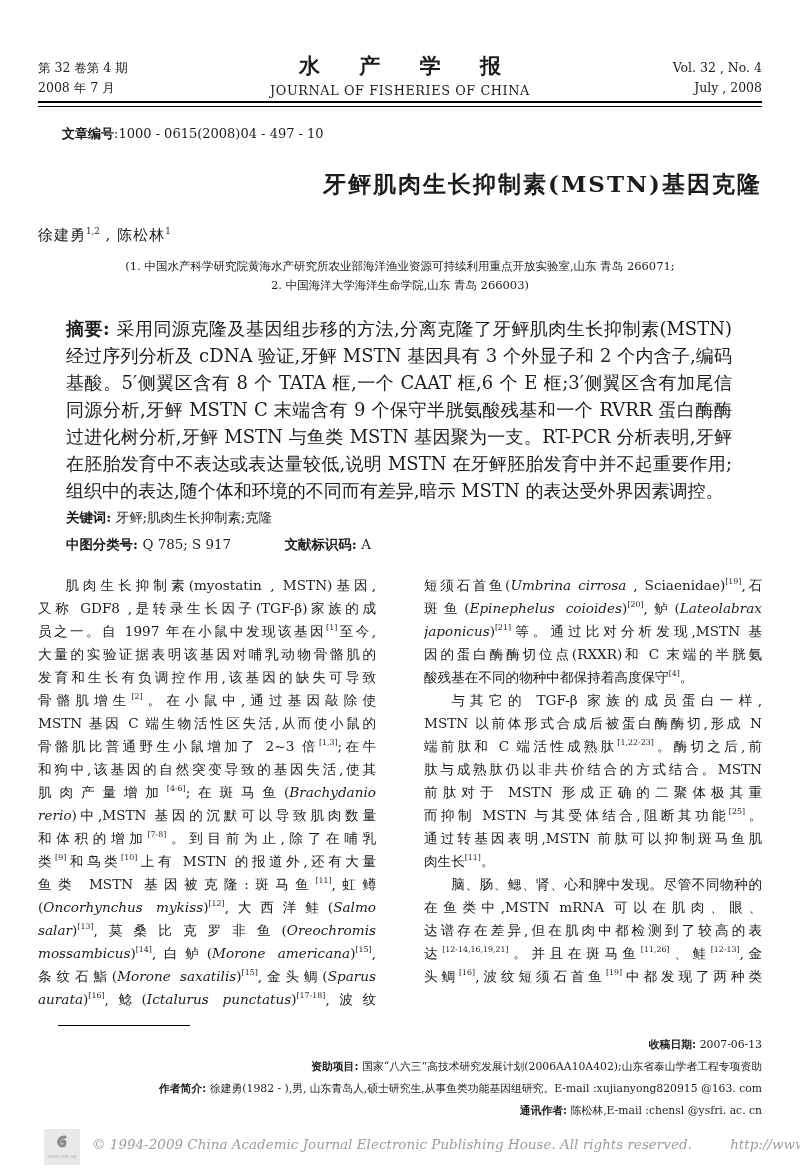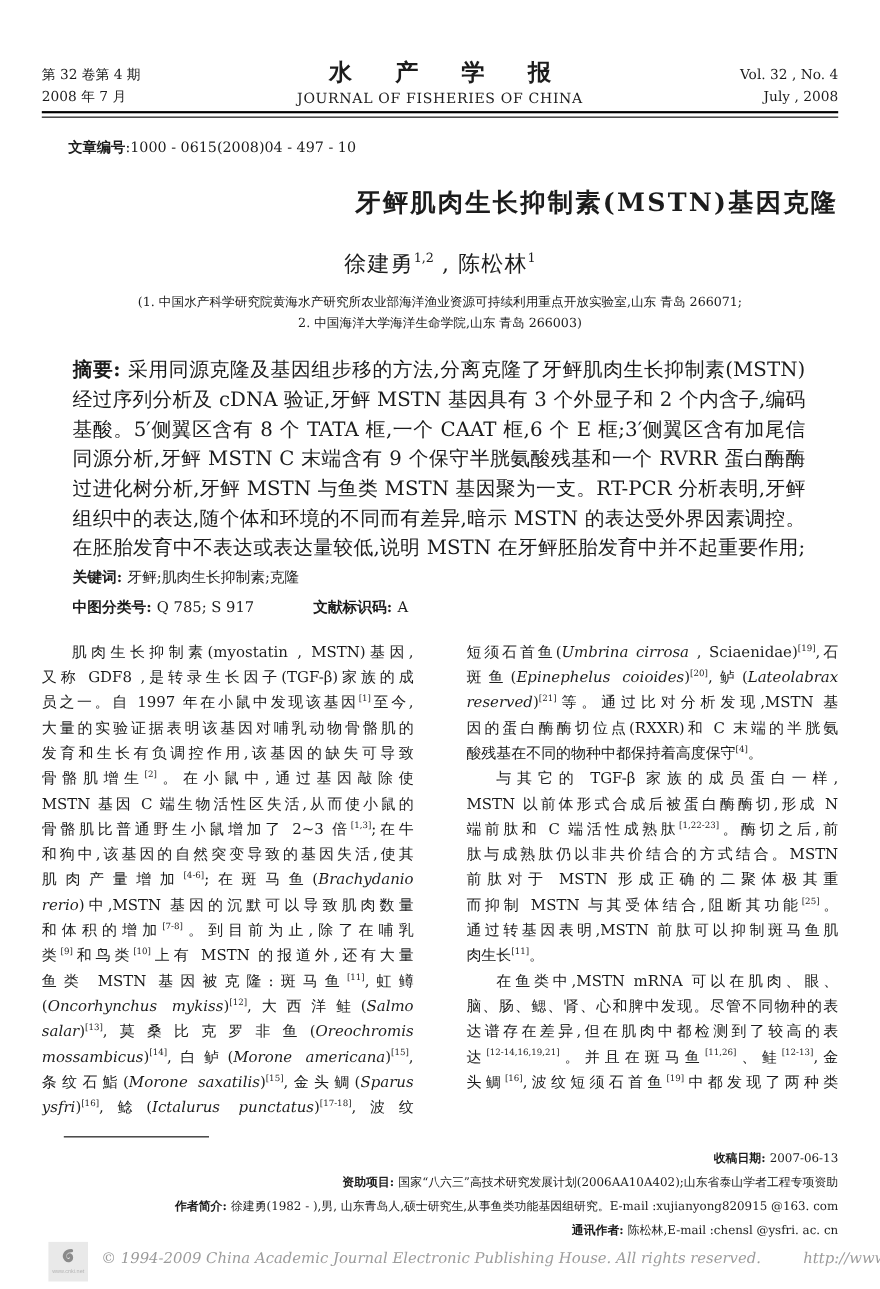--- a/index.html
+++ b/index.html
@@ -12,21 +12,21 @@
   .hdr{display:flex;justify-content:space-between;align-items:flex-end;padding-top:52px;}
   .hdr-left,.hdr-right{font-size:12.5px;line-height:20px;width:160px;}
   .hdr-right{text-align:right;}
   .hdr-center{text-align:center;flex:1;}
   .jtitle-cn{font-size:21px;font-weight:bold;letter-spacing:16px;padding-left:16px;}
   .jtitle-en{font-size:12.8px;letter-spacing:0.6px;margin-top:3px;}
   .rule{margin-top:3px;border-top:2.5px solid #000;border-bottom:1.2px solid #000;height:3px;}
   
   .article-id{margin:18px 0 0 24px;font-size:13px;}
   .title{text-align:right;font-size:23px;font-weight:bold;letter-spacing:2px;margin-top:26px;}
-  .authors{text-align:center;font-size:20px;margin-top:26px;letter-spacing:1px;}
+  .authors{font-size:15px;margin-top:26px;letter-spacing:1px;}
   .affil{text-align:center;font-size:11.5px;line-height:19px;margin-top:12px;}
   
   .abstract{margin:20px 30px 0 28px;font-size:18px;line-height:27px;}
   .abs-line{text-align:justify;text-align-last:justify;height:27px;overflow:hidden;}
   .abs-line:last-child{text-align-last:left;}
   .kw-line,.clc-line{font-size:13.4px;line-height:27px;margin:0 30px 0 28px;}
   
   .body-cols{display:flex;justify-content:space-between;margin-top:16px;font-size:13.6px;gap:34px;}
   .col{width:338px;}
   .bline{text-align:justify;text-align-last:justify;line-height:23px;height:23px;overflow:hidden;}
@@ -77,22 +77,22 @@
     <div>(1. 中国水产科学研究院黄海水产研究所农业部海洋渔业资源可持续利用重点开放实验室,山东 青岛  266071;</div>
     <div>2. 中国海洋大学海洋生命学院,山东 青岛  266003)</div>
   </div>
 
   <div class="abstract">
       <div class="abs-line"><b>摘要: </b>采用同源克隆及基因组步移的方法,分离克隆了牙鲆肌肉生长抑制素(MSTN)基因。</div>
       <div class="abs-line">经过序列分析及 cDNA 验证,牙鲆 MSTN 基因具有 3 个外显子和 2 个内含子,编码 377 个氨</div>
       <div class="abs-line">基酸。5′侧翼区含有 8 个 TATA 框,一个 CAAT 框,6 个 E 框;3′侧翼区含有加尾信号。通过</div>
       <div class="abs-line">同源分析,牙鲆 MSTN C 末端含有 9 个保守半胱氨酸残基和一个 RVRR 蛋白酶酶切位点;通</div>
       <div class="abs-line">过进化树分析,牙鲆 MSTN 与鱼类 MSTN 基因聚为一支。RT-PCR 分析表明,牙鲆 MSTN</div>
+      <div class="abs-line">在胚胎发育中不表达或表达量较低,说明 MSTN 在牙鲆胚胎发育中并不起重要作用;其在各</div>
       <div class="abs-line">组织中的表达,随个体和环境的不同而有差异,暗示 MSTN 的表达受外界因素调控。</div>
-      <div class="abs-line">在胚胎发育中不表达或表达量较低,说明 MSTN 在牙鲆胚胎发育中并不起重要作用;其在各</div>
     </div>
   <div class="kw-line"><b>关键词: </b>牙鲆;肌肉生长抑制素;克隆</div>
   <div class="clc-line"><b>中图分类号: </b>Q 785; S 917　　　　<b>文献标识码: </b>A</div>
 
   <div class="body-cols">
     <div class="col">
         <div class="para indent">
           <div class="bline">肌肉生长抑制素(myostatin , MSTN)基因,</div>
           <div class="bline">又称 GDF8 ,是转录生长因子(TGF-β)家族的成</div>
           <div class="bline">员之一。自 1997 年在小鼠中发现该基因<sup>[1]</sup>至今,</div>
@@ -104,44 +104,44 @@
           <div class="bline">和狗中,该基因的自然突变导致的基因失活,使其</div>
           <div class="bline">肌肉产量增加<sup>[4-6]</sup>;在斑马鱼(<em>Brachydanio</em></div>
           <div class="bline"><em>rerio</em>)中,MSTN 基因的沉默可以导致肌肉数量</div>
           <div class="bline">和体积的增加<sup>[7-8]</sup>。到目前为止,除了在哺乳</div>
           <div class="bline">类<sup>[9]</sup>和鸟类<sup>[10]</sup>上有 MSTN 的报道外,还有大量</div>
           <div class="bline">鱼类 MSTN 基因被克隆:斑马鱼<sup>[11]</sup>,虹鳟</div>
           <div class="bline">(<em>Oncorhynchus mykiss</em>)<sup>[12]</sup>,大西洋鲑(<em>Salmo</em></div>
           <div class="bline"><em>salar</em>)<sup>[13]</sup>,莫桑比克罗非鱼(<em>Oreochromis</em></div>
           <div class="bline"><em>mossambicus</em>)<sup>[14]</sup>,白鲈(<em>Morone americana</em>)<sup>[15]</sup>,</div>
           <div class="bline">条纹石鮨(<em>Morone saxatilis</em>)<sup>[15]</sup>,金头鲷(<em>Sparus</em></div>
-          <div class="bline"><em>ysfri</em>)<sup>[16]</sup>,鲶(<em>Ictalurus punctatus</em>)<sup>[17-18]</sup>,波纹</div>
+          <div class="bline"><em>aurata</em>)<sup>[16]</sup>,鲶(<em>Ictalurus punctatus</em>)<sup>[17-18]</sup>,波纹</div>
         </div>
       </div>
     <div class="col">
         <div class="para end">
           <div class="bline">短须石首鱼(<em>Umbrina cirrosa</em> , Sciaenidae)<sup>[19]</sup>,石</div>
           <div class="bline">斑鱼(<em>Epinephelus coioides</em>)<sup>[20]</sup>,鲈(<em>Lateolabrax</em></div>
-          <div class="bline"><em>reserved</em>)<sup>[21]</sup>等。通过比对分析发现,MSTN 基</div>
+          <div class="bline"><em>japonicus</em>)<sup>[21]</sup>等。通过比对分析发现,MSTN 基</div>
           <div class="bline">因的蛋白酶酶切位点(RXXR)和 C 末端的半胱氨</div>
           <div class="bline">酸残基在不同的物种中都保持着高度保守<sup>[4]</sup>。</div>
         </div>
         <div class="para indent end">
           <div class="bline">与其它的 TGF-β 家族的成员蛋白一样,</div>
           <div class="bline">MSTN 以前体形式合成后被蛋白酶酶切,形成 N</div>
           <div class="bline">端前肽和 C 端活性成熟肽<sup>[1,22-23]</sup>。酶切之后,前</div>
           <div class="bline">肽与成熟肽仍以非共价结合的方式结合。MSTN</div>
           <div class="bline">前肽对于 MSTN 形成正确的二聚体极其重</div>
           <div class="bline">而抑制 MSTN 与其受体结合,阻断其功能<sup>[25]</sup>。</div>
           <div class="bline">通过转基因表明,MSTN 前肽可以抑制斑马鱼肌</div>
           <div class="bline">肉生长<sup>[11]</sup>。</div>
         </div>
         <div class="para indent">
+          <div class="bline">脑、肠、鳃、肾、心和脾中发现。尽管不同物种的表</div>
           <div class="bline">在鱼类中,MSTN mRNA 可以在肌肉、眼、</div>
-          <div class="bline">脑、肠、鳃、肾、心和脾中发现。尽管不同物种的表</div>
           <div class="bline">达谱存在差异,但在肌肉中都检测到了较高的表</div>
           <div class="bline">达<sup>[12-14,16,19,21]</sup>。并且在斑马鱼<sup>[11,26]</sup>、鲑<sup>[12-13]</sup>,金</div>
           <div class="bline">头鲷<sup>[16]</sup>,波纹短须石首鱼<sup>[19]</sup>中都发现了两种类</div>
         </div>
       </div>
   </div>
 
   <div class="fnrule"></div>
   <div class="footnotes">
       <div class="fn-line"><b>收稿日期: </b>2007-06-13</div>

